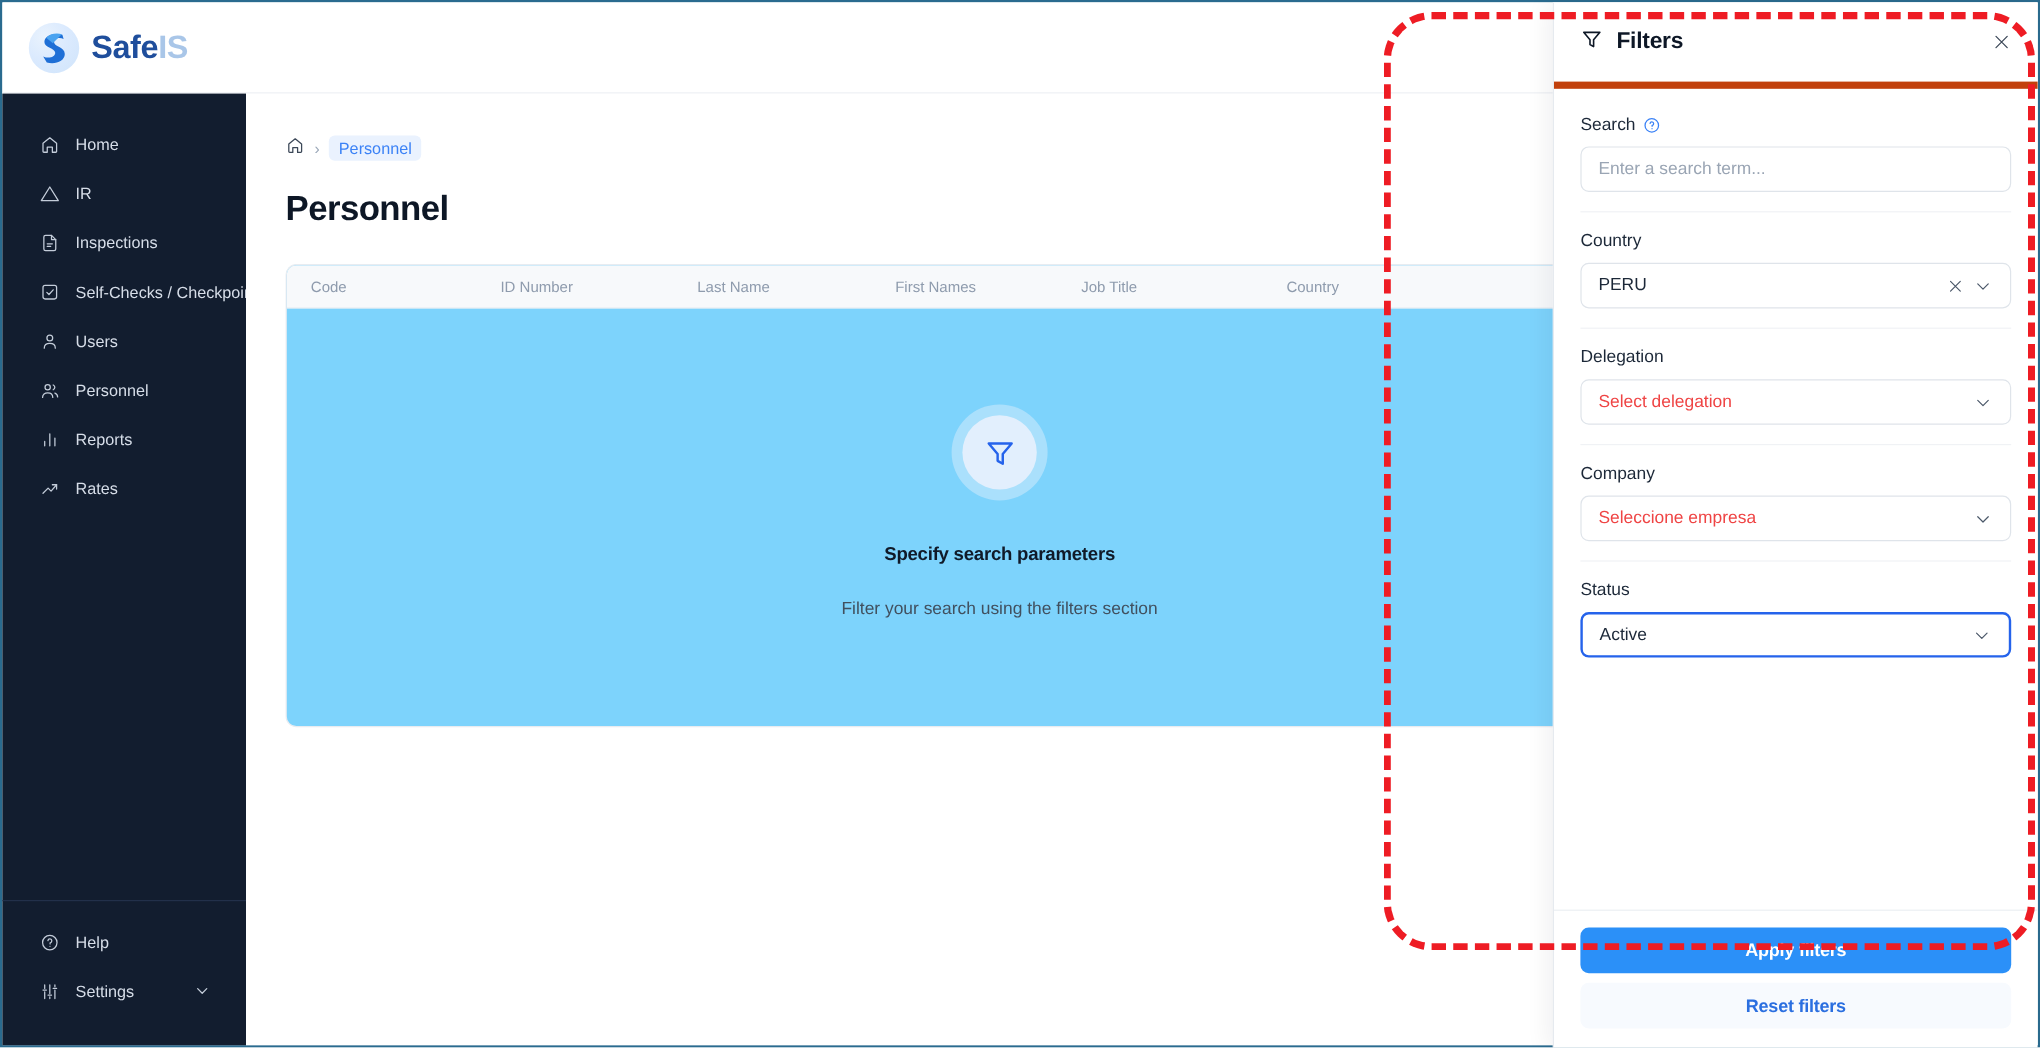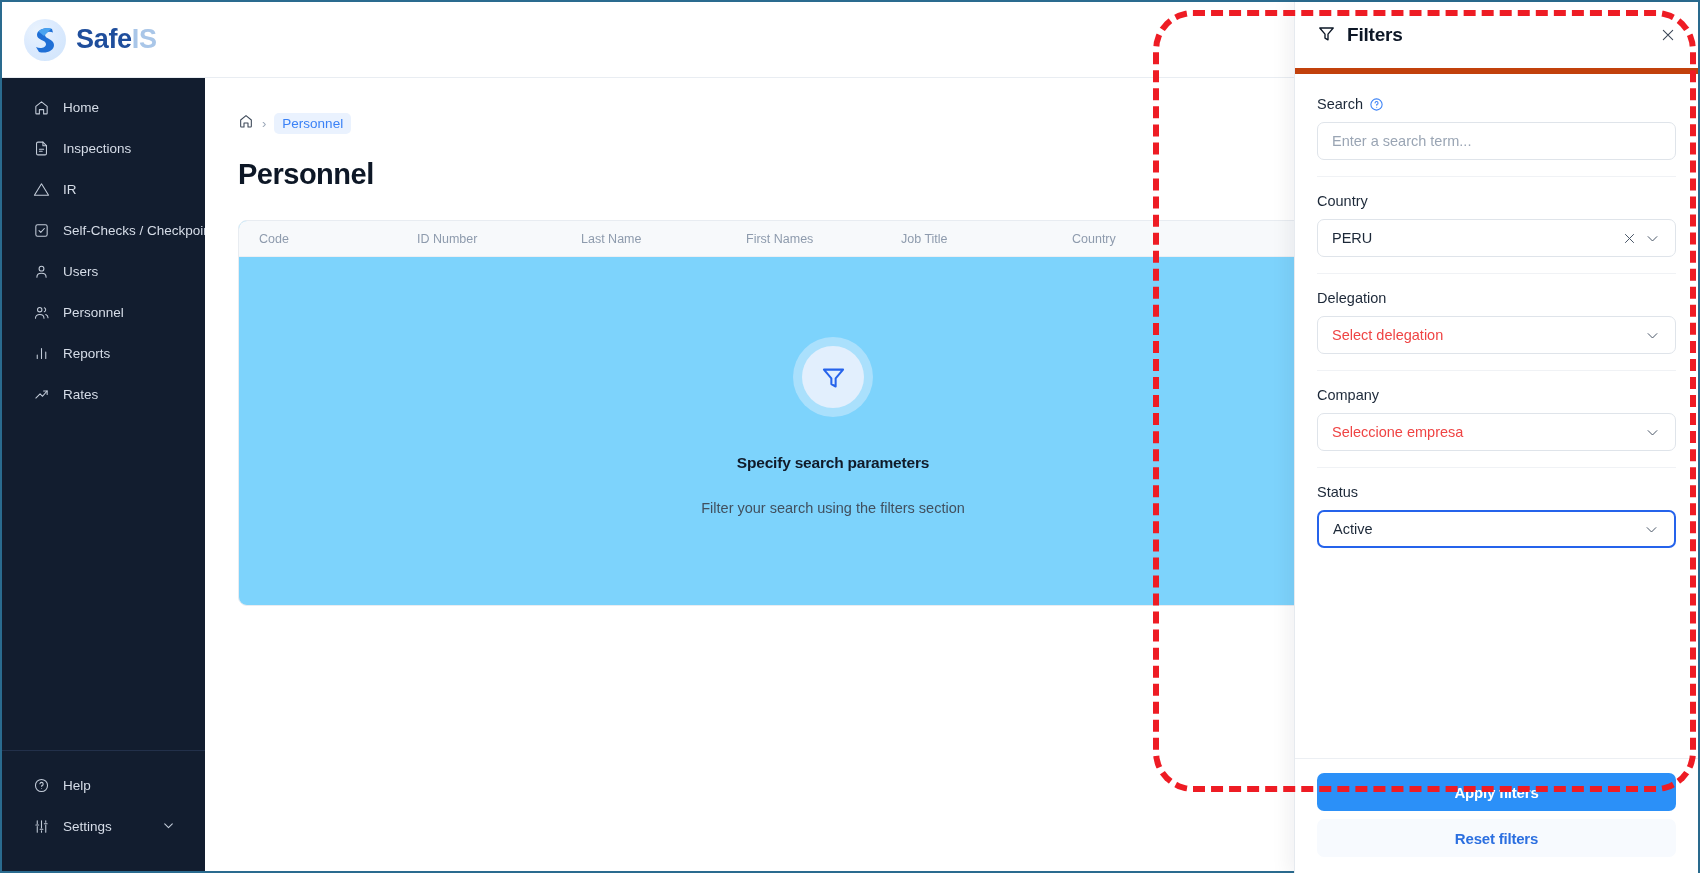--- a/index.html
+++ b/index.html
@@ -36,21 +36,21 @@
   .brand-text .t1 { color: #1f4e9c; }
   .brand-text .t2 { color: #a9c6e8; }
 
   
   .sidebar {
     position: absolute; left: 0; top: 76px;
     width: 203px; height: 793px;
     background: #121d2f;
     display: flex; flex-direction: column;
   }
-  .nav-top { padding-top: 9px; flex: 1; }
+  .nav-top { padding-top: 22px; flex: 1; }
   .nav-item {
     display: flex; align-items: center; gap: 13px;
     height: 41px; padding-left: 30px;
     color: #d6dde8; font-size: 13.5px; font-weight: 400;
     cursor: pointer; white-space: nowrap;
   }
   .nav-item .ico { width: 18px; height: 18px; display: flex; align-items: center; justify-content: center; flex: 0 0 18px; }
   .nav-item .ico svg { width: 17px; height: 17px; stroke: #c3ccd9; fill: none; stroke-width: 1.5; stroke-linecap: round; stroke-linejoin: round; }
   .nav-bottom { border-top: 1px solid #22304a; padding: 14px 0 24px 0; }
   .nav-item .chev { margin-left: auto; margin-right: 30px; }
@@ -200,35 +200,35 @@
           <svg viewBox="0 0 24 24">
               <path d="M4 10.5 L12 4 L20 10.5 V20 a1 1 0 0 1-1 1h-4v-6h-6v6H5a1 1 0 0 1-1-1z"></path>
             </svg>
         </span>
         <span>Home</span>
       </div>
 
       <div class="nav-item">
         <span class="ico">
           <svg viewBox="0 0 24 24">
+              <path d="M12 4 L22 20 H2 Z"></path>
+            </svg>
+        </span>
+        <span>IR</span>
+      </div>
+
+      <div class="nav-item">
+        <span class="ico">
+          <svg viewBox="0 0 24 24">
               <path d="M14 3H7a2 2 0 0 0-2 2v14a2 2 0 0 0 2 2h10a2 2 0 0 0 2-2V8z"></path>
               <path d="M14 3v5h5"></path>
               <path d="M9 13h6M9 16h4"></path>
             </svg>
         </span>
         <span>Inspections</span>
-      </div>
-
-      <div class="nav-item">
-        <span class="ico">
-          <svg viewBox="0 0 24 24">
-              <path d="M12 4 L22 20 H2 Z"></path>
-            </svg>
-        </span>
-        <span>IR</span>
       </div>
 
       <div class="nav-item">
         <span class="ico">
           <svg viewBox="0 0 24 24">
               <rect x="4" y="4" width="16" height="16" rx="2.5"></rect>
               <path d="M8.5 12.2 L11 14.7 L16 9.2"></path>
             </svg>
         </span>
         <span>Self-Checks / Checkpoints</span>

